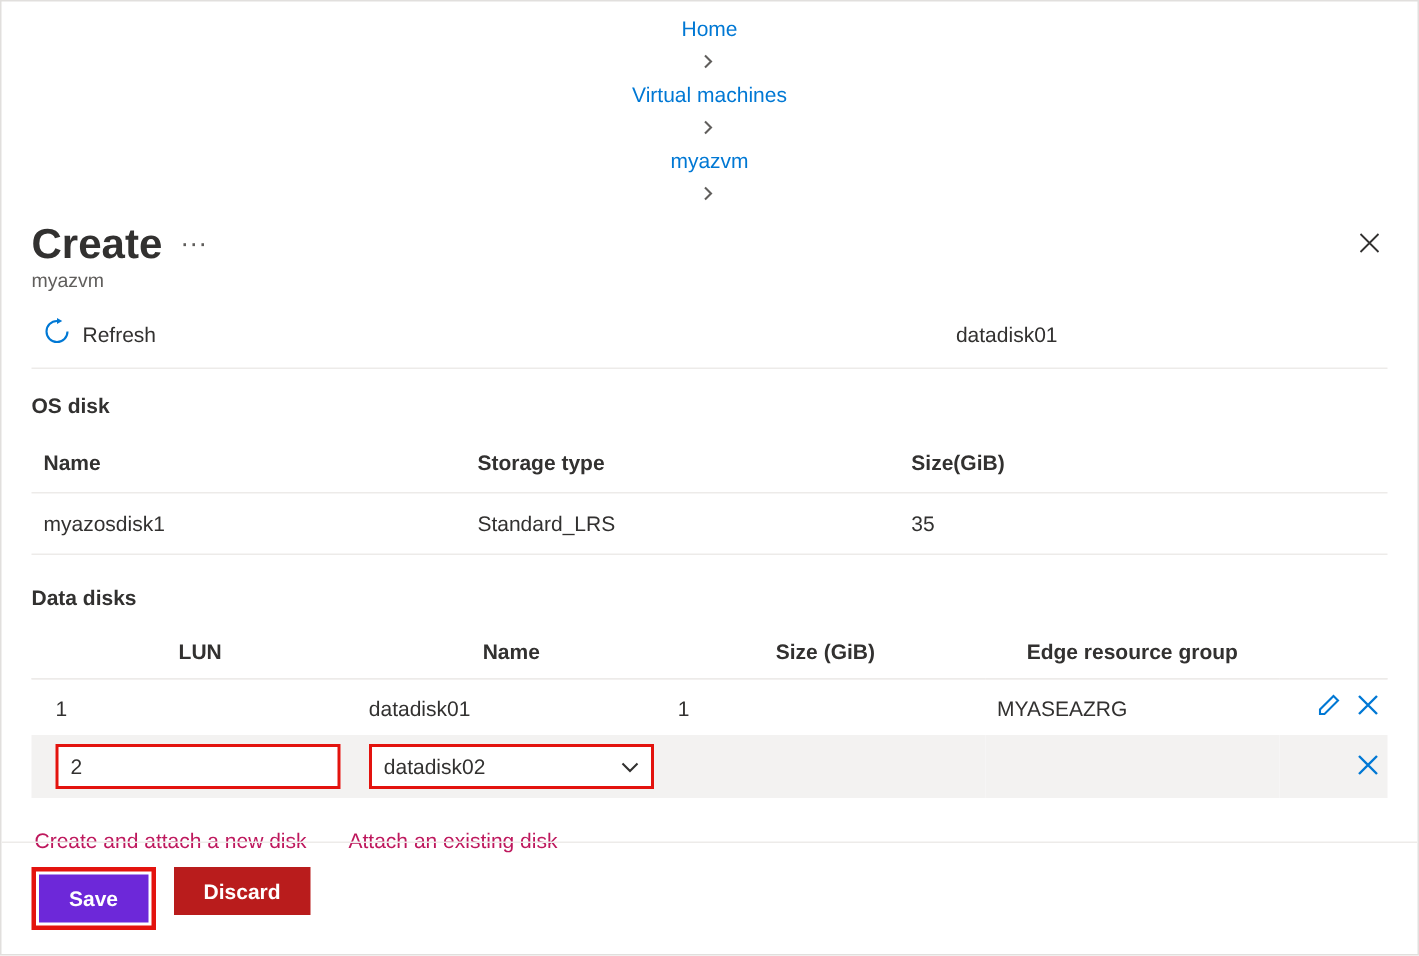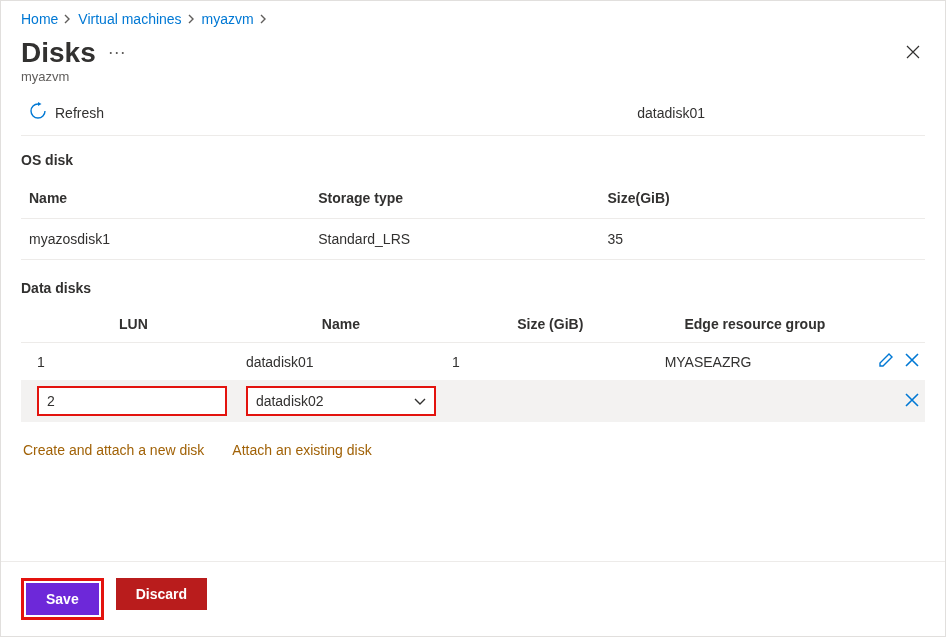--- a/index.html
+++ b/index.html
@@ -7,21 +7,21 @@
     font-family: "Segoe UI", -apple-system, sans-serif;
     font-size: 13px;
     color: #323130;
     background: #fff;
     width: 946px;
     height: 637px;
     position: relative;
     border: 1px solid #e1dfdd;
   }
   .content { padding: 10px 20px 0 20px; }
-  .breadcrumb { display: flex; align-items: center; gap: 6px; font-size: 14px; margin-bottom: 10px;}
+  .breadcrumb { display: flex; align-items: center; gap: 6px; font-size: 14px; margin-bottom: 10px; flex-direction: column;}
   .breadcrumb a { color: #0078d4; text-decoration: none; cursor: pointer; }
   .chev { color: #605e5c; }
   .title-row { display: flex; align-items: center; justify-content: space-between; }
   .title-left { display: flex; align-items: baseline; }
   .page-title { font-size: 28px; font-weight: 600; color: #323130; }
   .ellipsis { font-size: 18px; color: #605e5c; margin-left: 12px; cursor: pointer; position: relative; top:-4px;}
   .close-x { cursor: pointer; padding: 4px; }
   .subtitle { color: #605e5c; font-size: 13px; margin-top: 0px; margin-bottom: 6px;}
   .toolbar-row {
     display: flex; align-items: center; padding: 12px 0 12px 8px;
@@ -46,21 +46,21 @@
   .dd-col-size { width: 24%; }
   .dd-col-erg { width: 22%; }
   .dd-col-act { width: 8%; text-align:right !important; padding-right:4px !important;}
   .row-editing { background: #f3f2f1; }
   .row-editing td { padding-top:6px; padding-bottom:6px;}
   .red-box { border: 2px solid #e3130e; padding: 5px 8px; background:#fff; height:30px; display:inline-flex; align-items:center; width: 190px;}
   .red-box.select { justify-content: space-between; cursor:pointer;}
   .action-icons { display:flex; gap:8px; justify-content:flex-end; }
   .icon-btn { cursor:pointer; color:#0078d4; }
   .link-row { display:flex; gap:28px; margin: 20px 0 0 2px;}
-  .link-row a { color:#a16207; text-decoration:none; cursor:pointer; font-size:14px;}
+  .link-row a { color:#be185d; text-decoration:none; cursor:pointer; font-size:14px;}
   .footer {
     position:absolute; bottom:0; left:0; right:0;
     border-top: 1px solid #edebe9; padding: 16px 20px;
     display:flex; gap:12px;
   }
   .btn { height:32px; padding: 0 20px; font-size:14px; font-weight:600; border:none; cursor:pointer; display:inline-flex; align-items:center;}
   .btn-primary { background:#6d28d9; color:#fff; }
   .btn-secondary { background:#b91c1c; color:#fff; }
   .red-wrap { border: 3px solid #e3130e; display:inline-block; padding:2px;}
 </style>
@@ -84,21 +84,21 @@
     <a>myazvm</a>
     <span class="chev">
       <svg width="8" height="10" viewBox="0 0 8 10">
           <path d="M1 1 L5 5 L1 9" stroke="#605e5c" stroke-width="1.4" fill="none"></path>
         </svg>
     </span>
   </div>
 
   <div class="title-row">
     <div class="title-left">
-      <div class="page-title">Disks</div>
+      <div class="page-title">Create</div>
       <div class="ellipsis">···</div>
     </div>
     <div class="close-x">
       <svg width="16" height="16" viewBox="0 0 16 16">
           <path d="M2 2 L14 14 M14 2 L2 14" stroke="#323130" stroke-width="1.2"></path>
         </svg>
     </div>
   </div>
   <div class="subtitle">myazvm</div>
 

